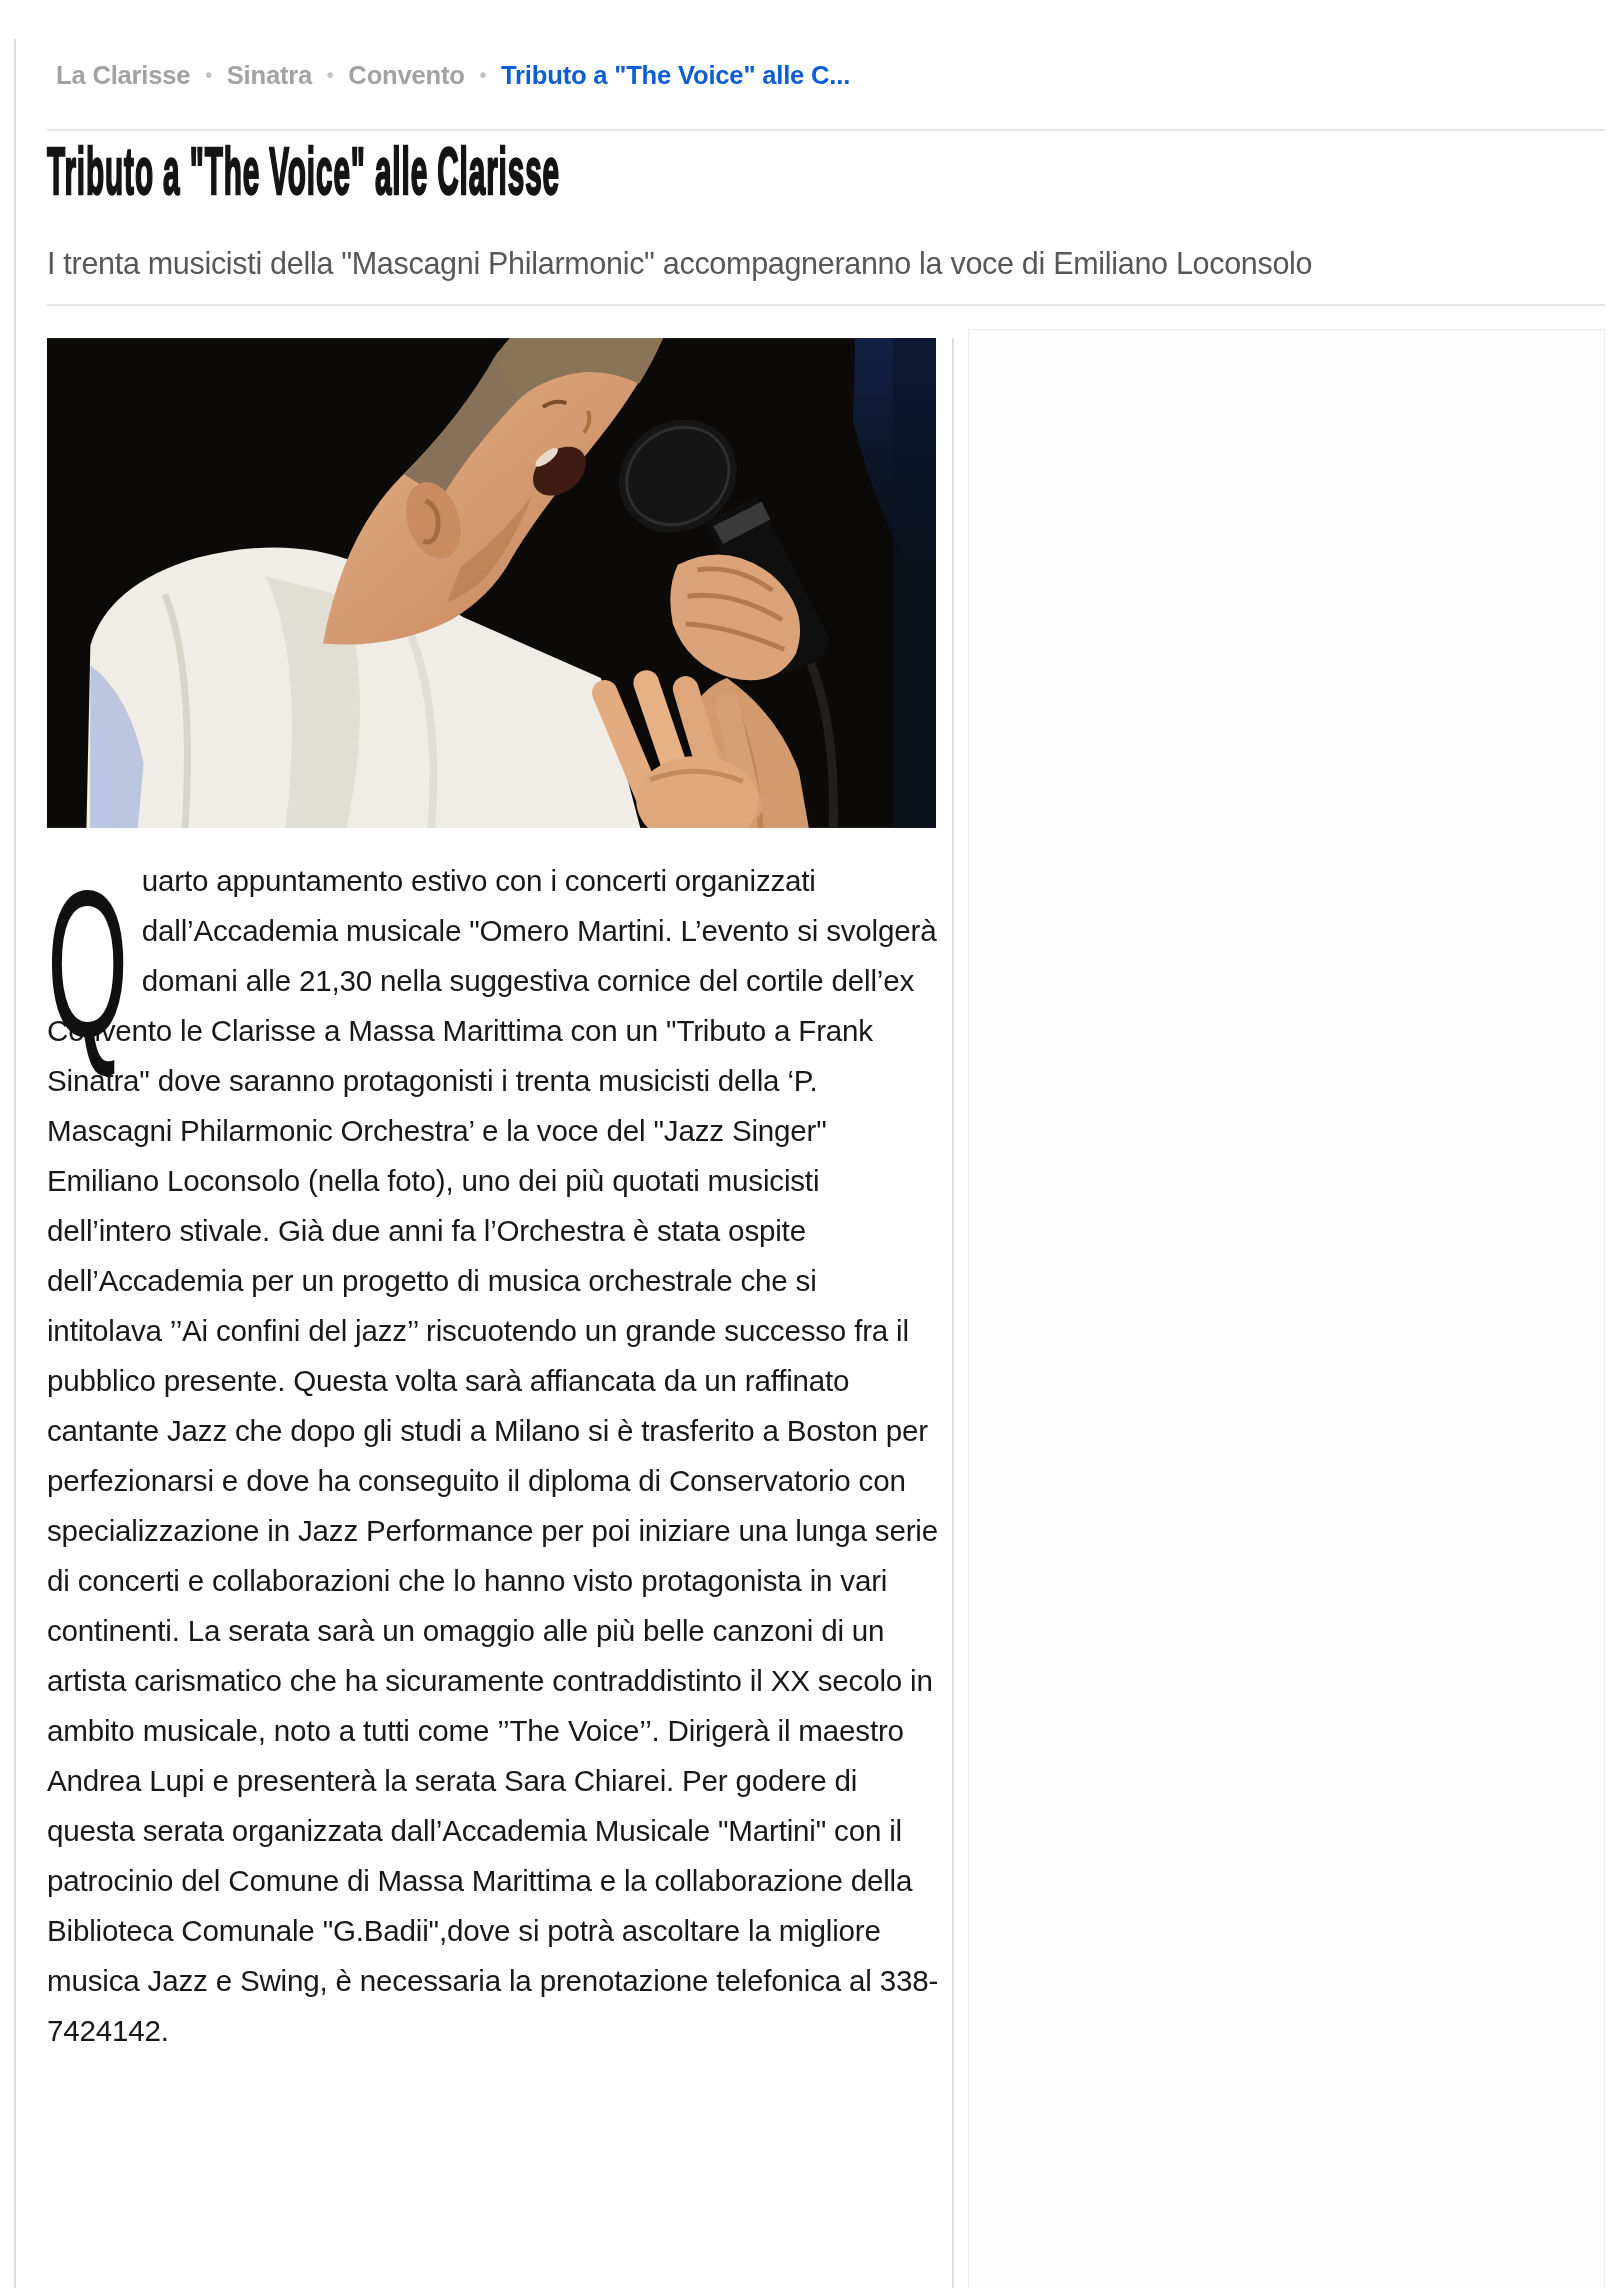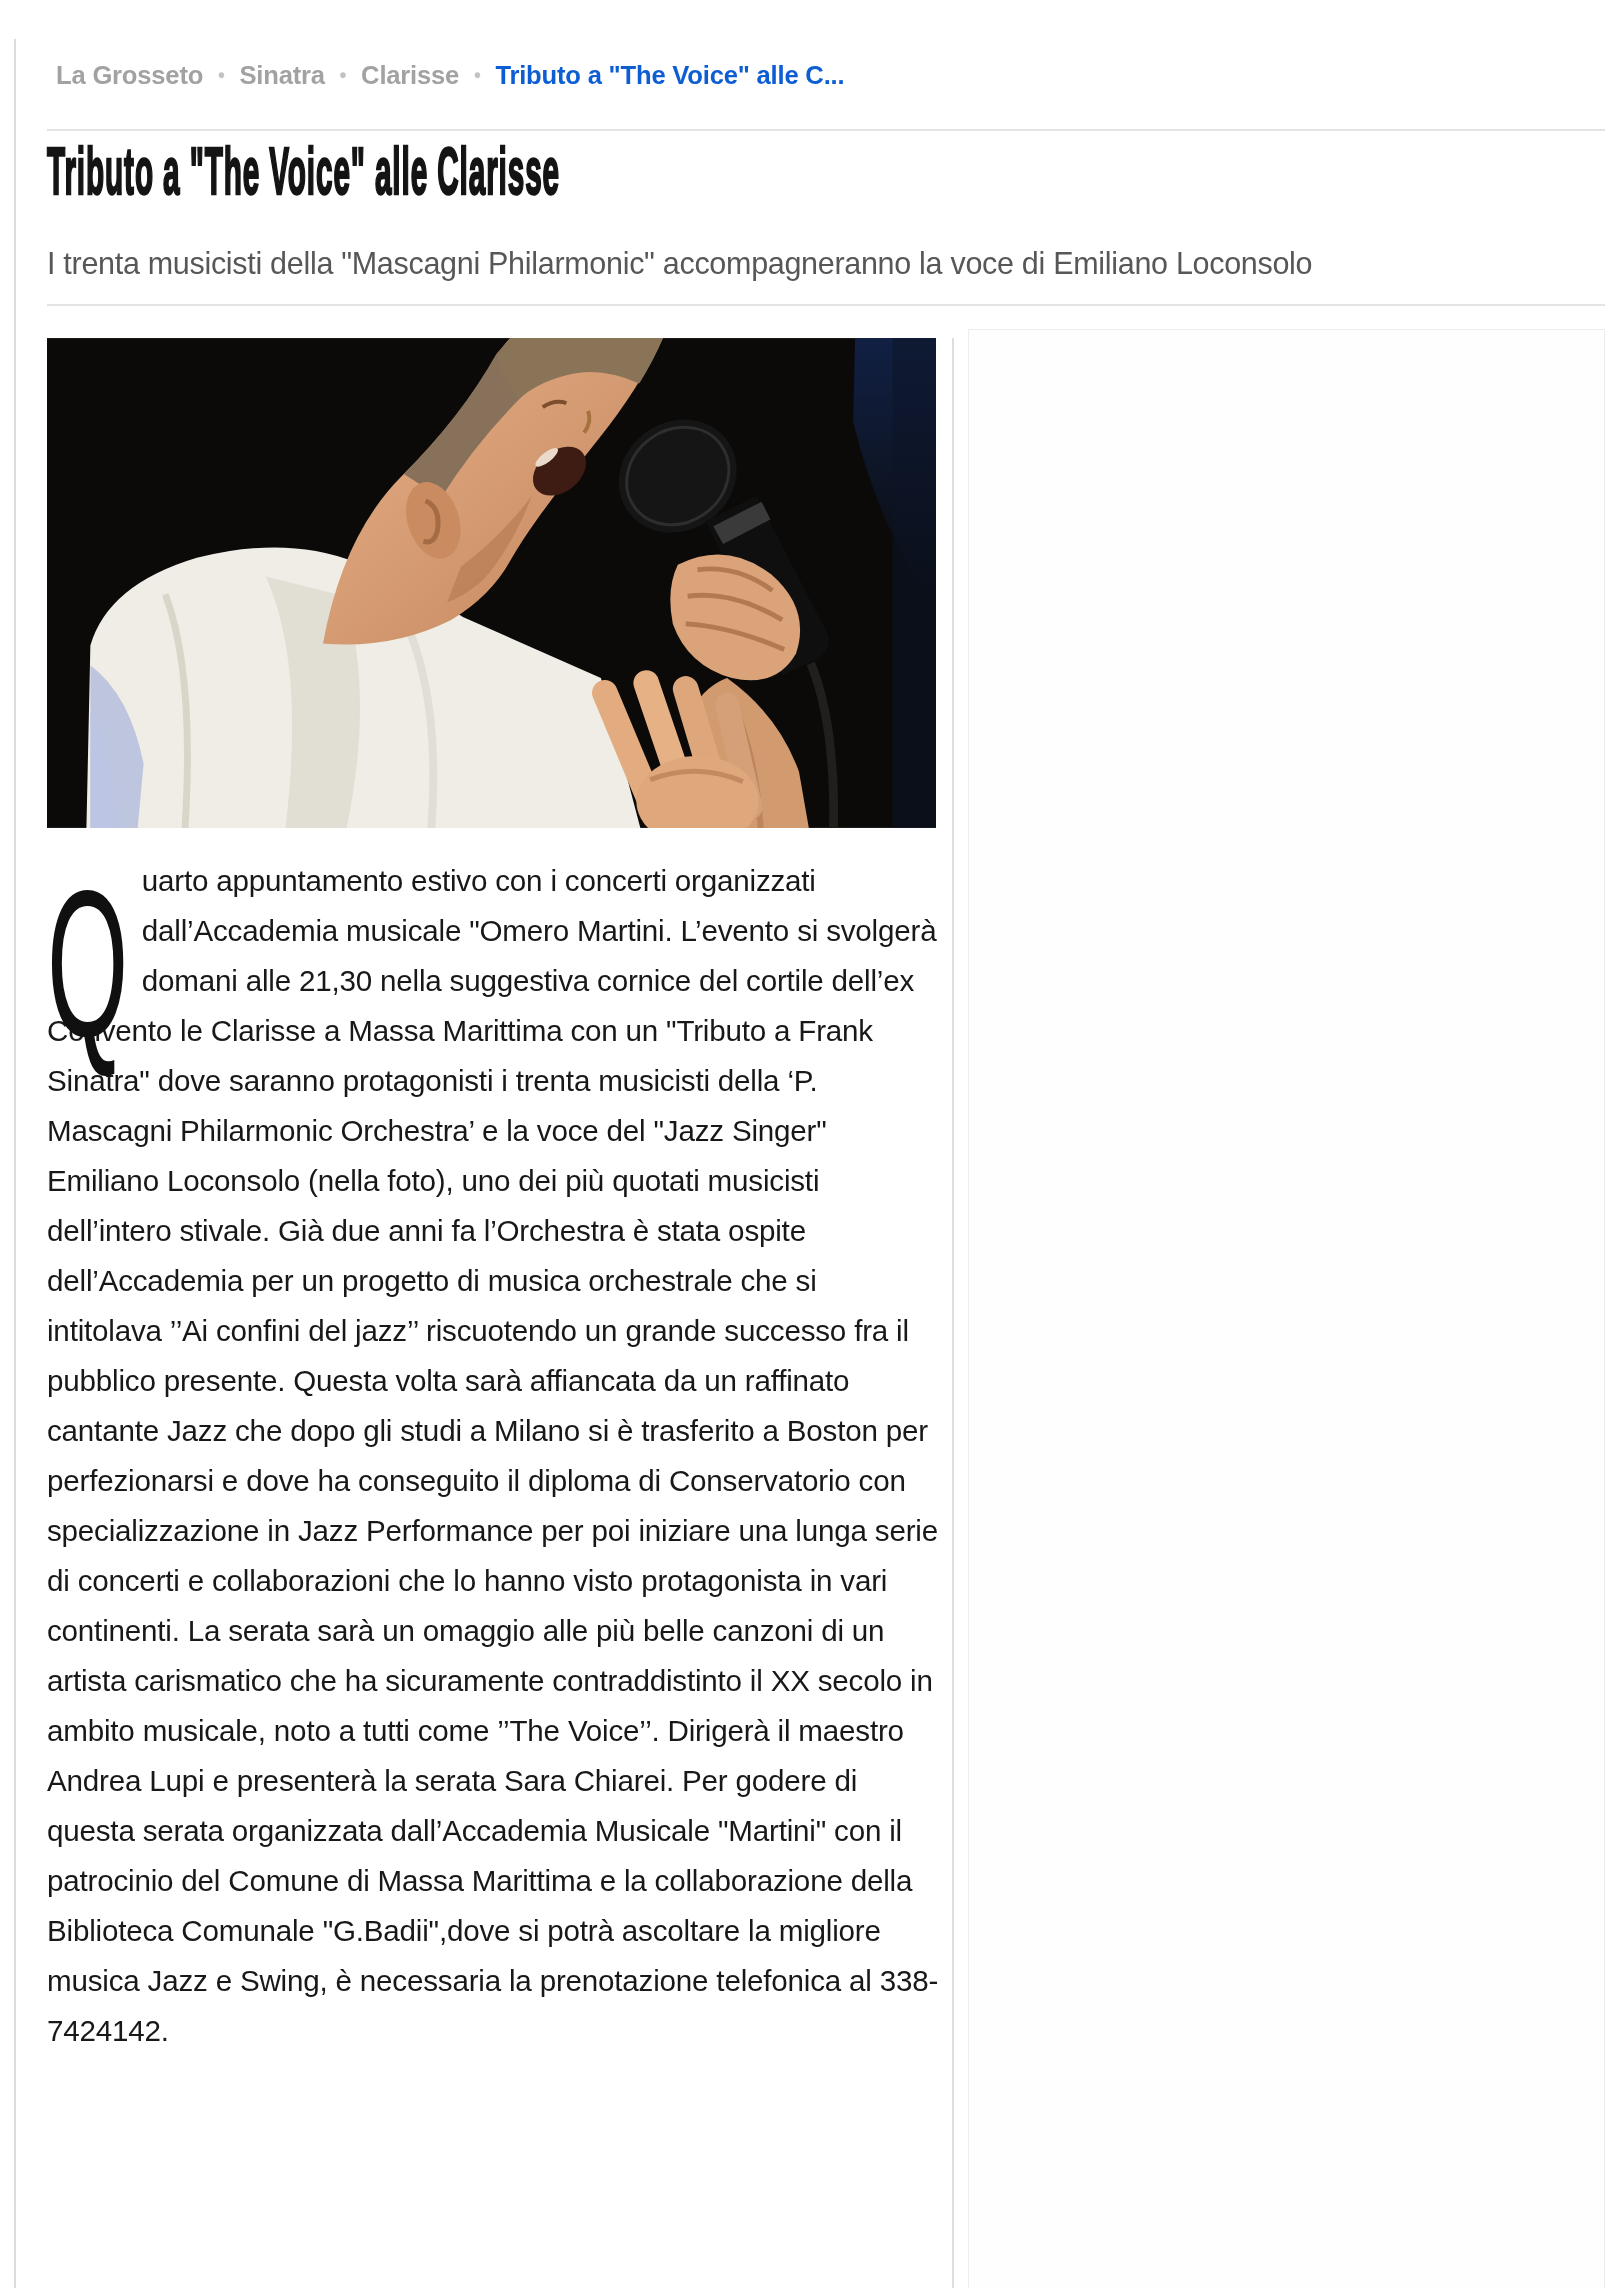--- a/index.html
+++ b/index.html
@@ -37,25 +37,25 @@
                   color:#101010;transform:scaleX(0.5);transform-origin:0 0;}
 </style>
 </head>
 <body>
 
 <div class="page">
 
   <div class="hairline-left"></div>
 
   <nav class="breadcrumb">
-    <span class="crumb">La Grosseto</span>
+    <span class="crumb">La Clarisse</span>
     <span class="crumb-sep">•</span>
     <span class="crumb">Sinatra</span>
     <span class="crumb-sep">•</span>
-    <span class="crumb">Clarisse</span>
+    <span class="crumb">Convento</span>
     <span class="crumb-sep">•</span>
     <span class="crumb crumb-active">Tributo a "The Voice" alle C...</span>
   </nav>
 
   <div class="divider divider-top"></div>
 
   <h1 class="headline">Tributo a "The Voice" alle Clarisse</h1>
   <h2 class="subtitle">I trenta musicisti della "Mascagni Philarmonic" accompagneranno la voce di Emiliano Loconsolo</h2>
 
   <div class="divider divider-sub"></div>

